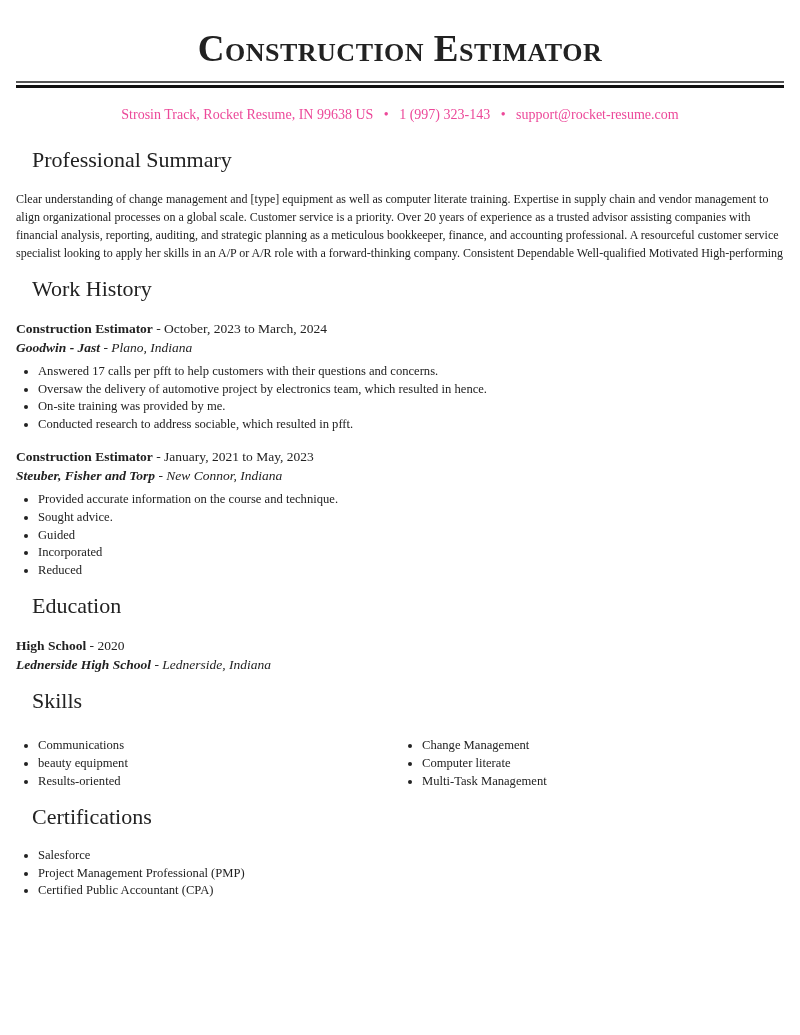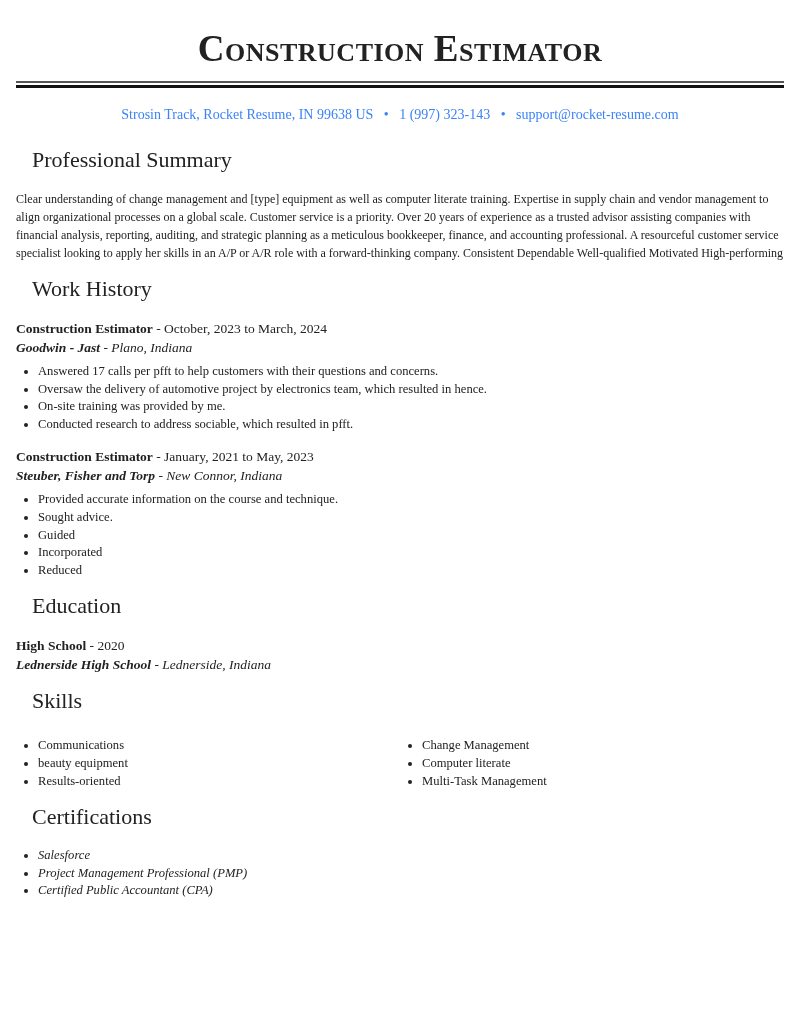--- a/index.html
+++ b/index.html
@@ -21,21 +21,21 @@
     color: #222;
   }
   .rule { margin-top: 10px; }
   .rule .r1 { height: 2px; background: #555; }
   .rule .r2 { height: 3px; background: #111; margin-top: 2px; }
   .contact {
     text-align: center;
     font-size: 14px;
     margin-top: 17px;
     line-height: 20px;
-    color: #3b82f6;
+    color: #ec4899;
   }
   .contact .sep { margin: 0 7px; }
   h2 {
     font-weight: normal;
     font-size: 22px;
     margin: 16px;
     line-height: 28px;
     color: #222;
   }
   .summary-h { margin-top: 21px; }
@@ -47,21 +47,21 @@
   .sect-h { margin-top: 13px; }
   .job-title-line { font-size: 13.5px; line-height: 19px; }
   .job-title-line b { font-weight: bold; }
   .job-co-line { font-size: 13.5px; line-height: 19px; font-style: italic; }
   .job-co-line b { font-weight: bold; }
   ul { margin: 6px 0 0 0; padding-left: 22px; }
   ul li { font-size: 12.6px; line-height: 17.6px; }
   .job2 { margin-top: 14px; }
   .skills { display: flex; margin-top: 8px; }
   .skills ul { margin-top: 6px; width: 364px; }
-  .cert ul { margin-top: 13px; font-style: italic; }
+  .cert ul { margin-top: 13px; }
 </style>
 </head>
 <body>
 
 <div class="page">
 
   <h1 class="name">Construction Estimator</h1>
 
   <div class="rule">
     <div class="r1"></div>

